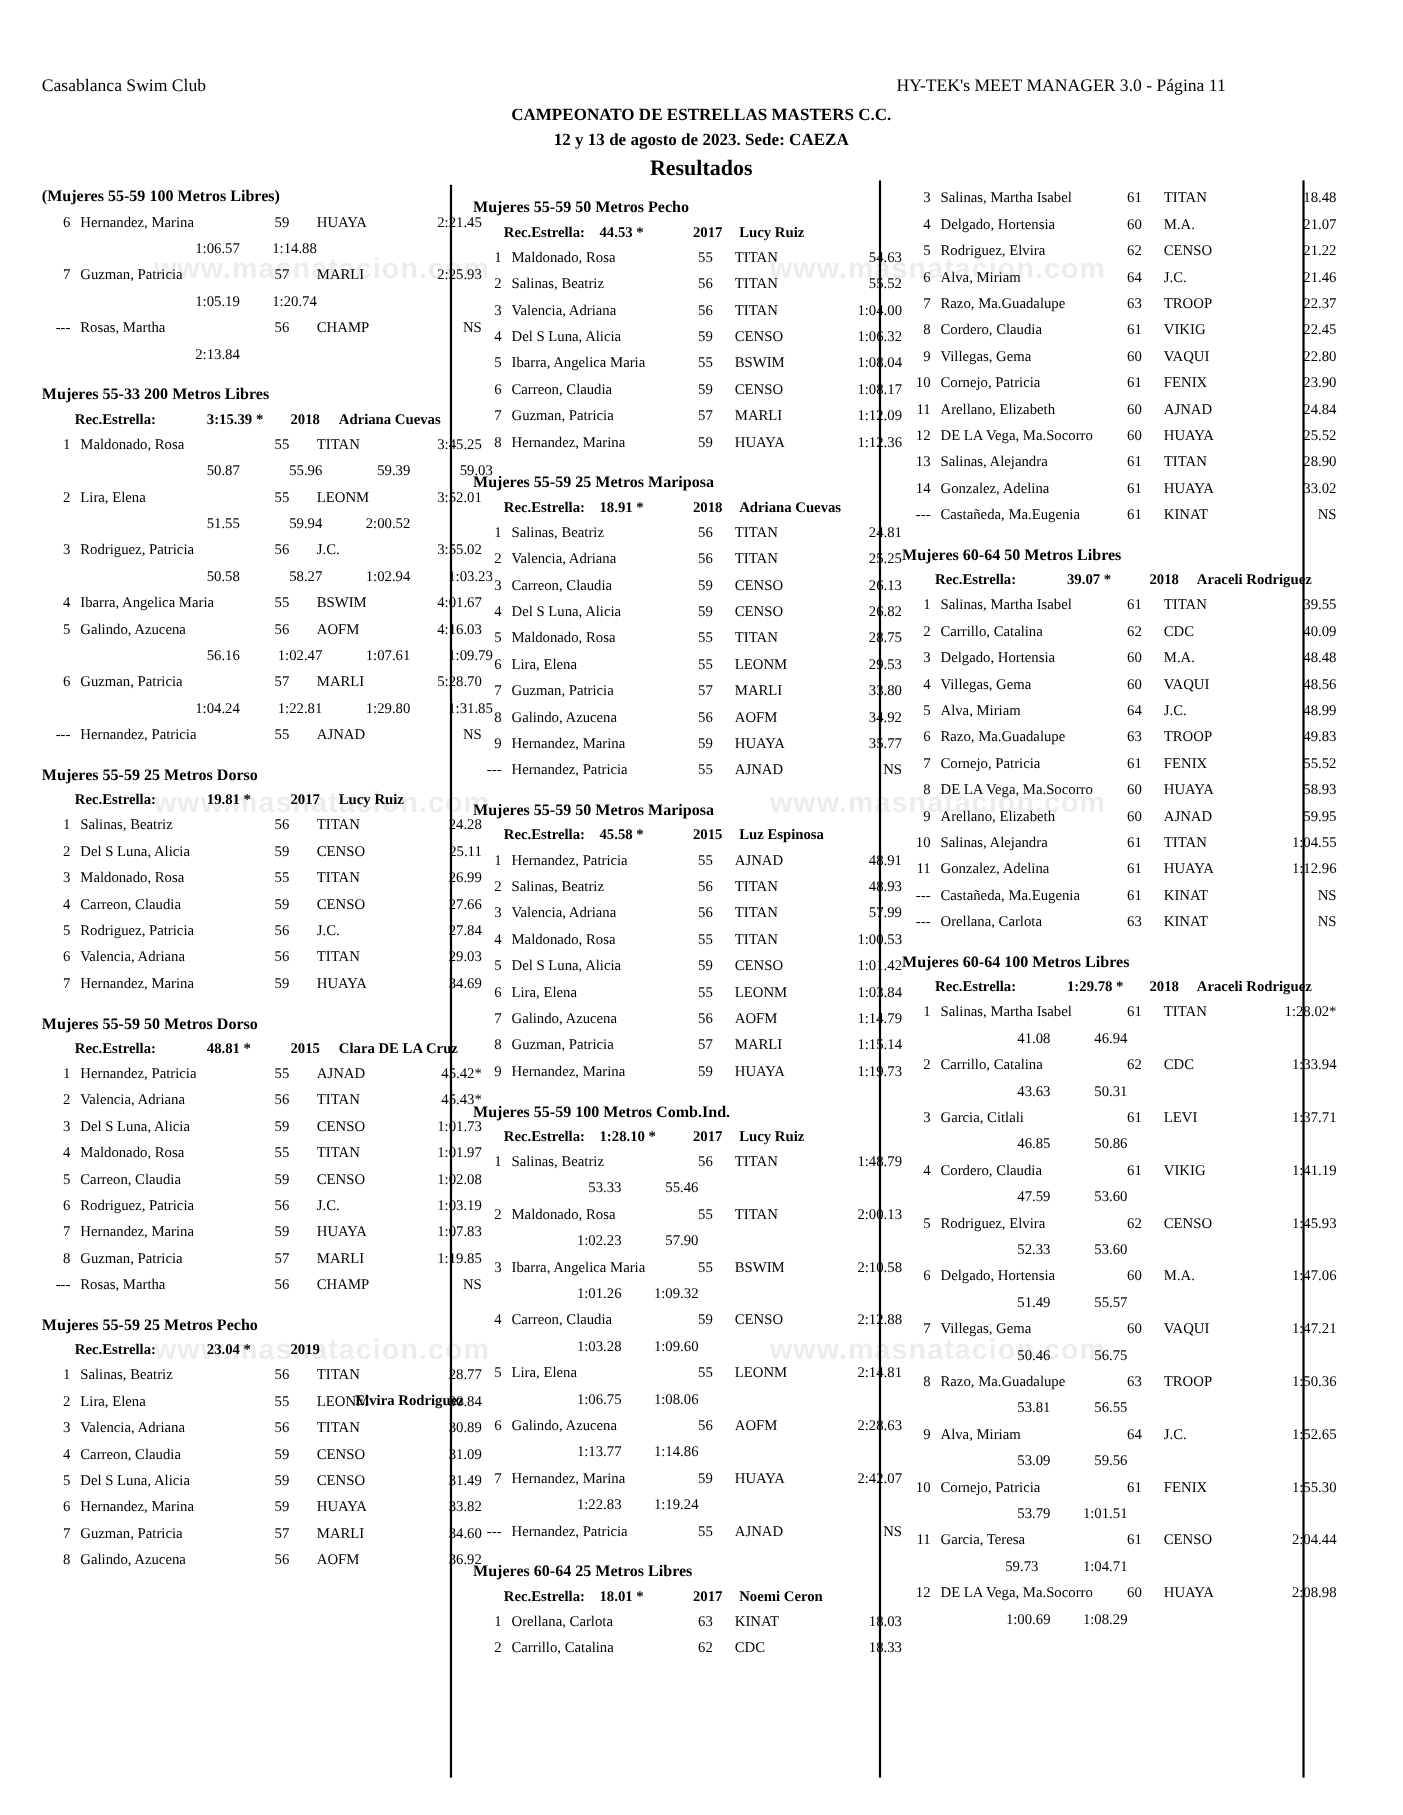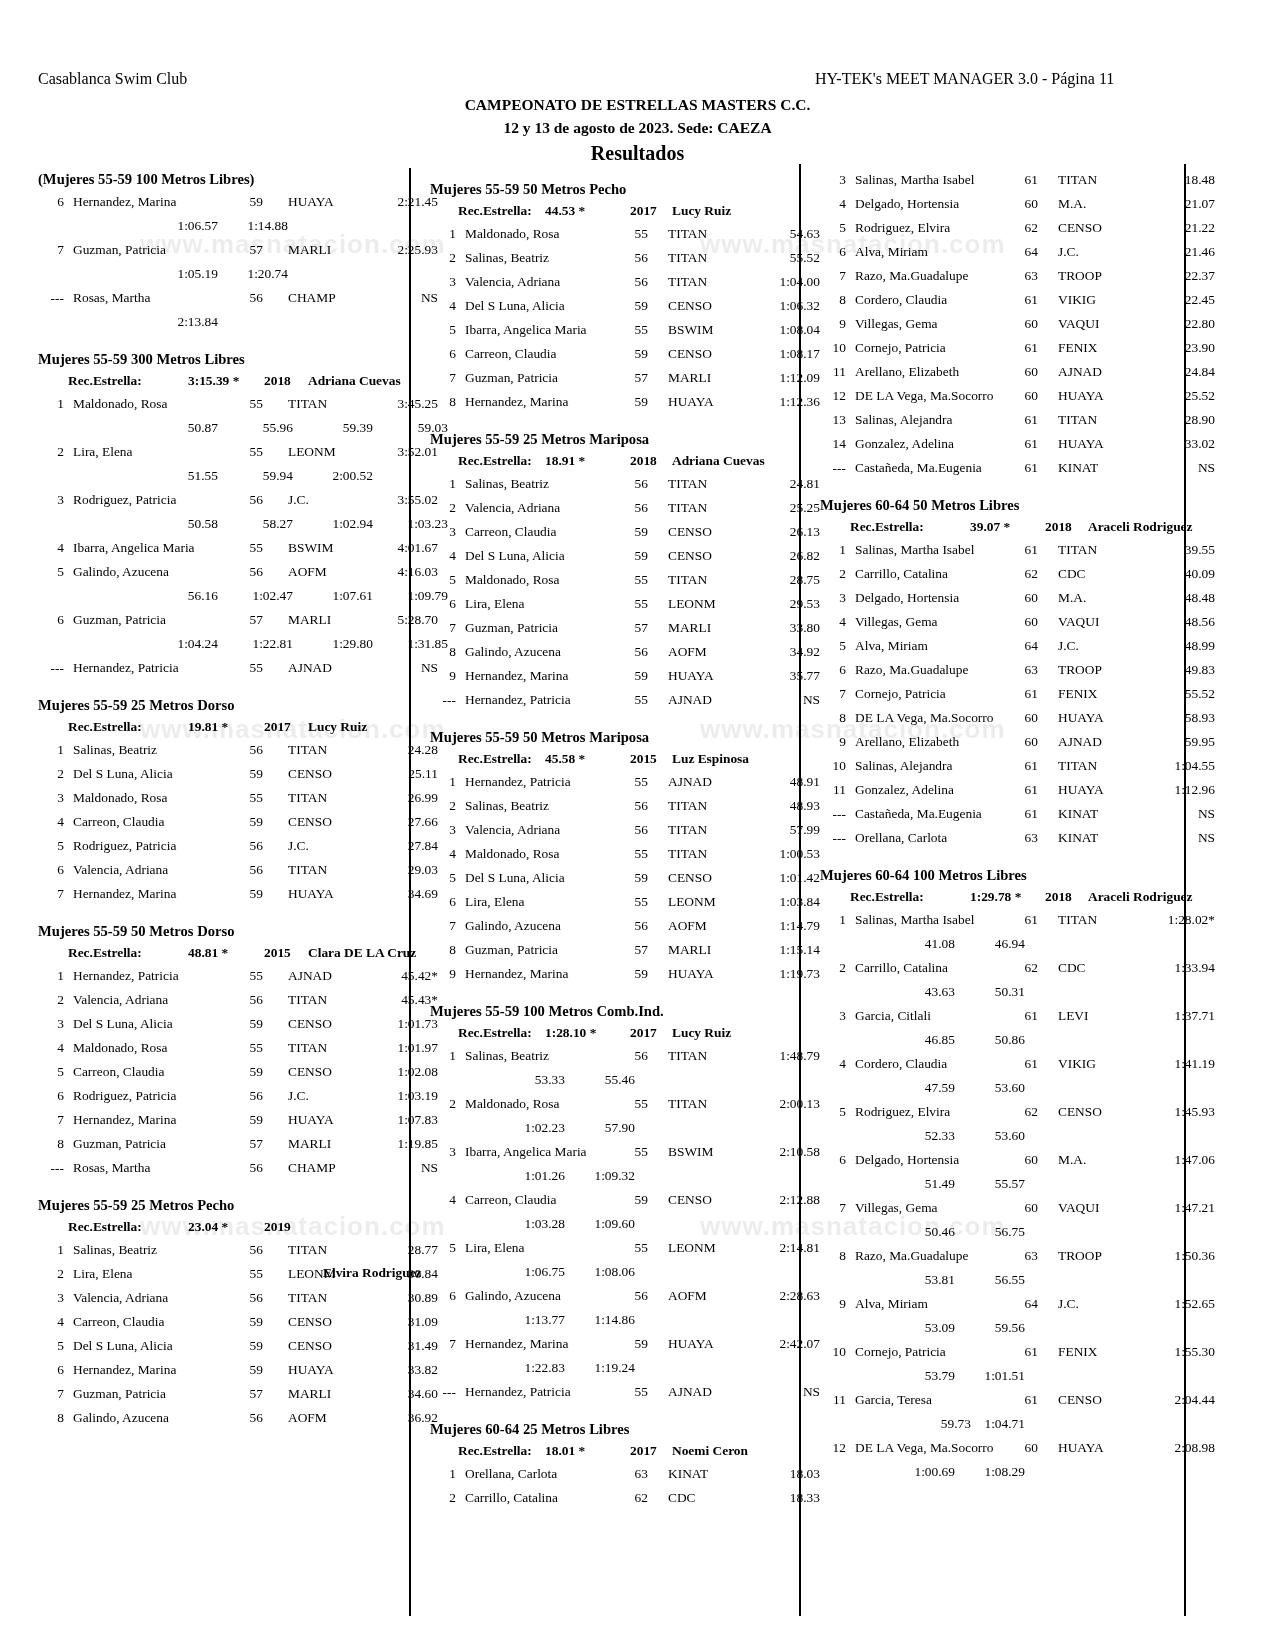--- a/index.html
+++ b/index.html
@@ -76,21 +76,21 @@
         <span class="name">Rosas, Martha</span>
         <span class="age" style="left: 195px; width: 30px;">56</span>
         <span class="team" style="left: 250px;">CHAMP</span>
         <span class="time" style="left: 320px; width: 80px;">NS</span>
       </div>
       <div class="splits">
         <span class="time" style="left: 110px; width: 70px;">2:13.84</span>
       </div>
     </div>
     <div class="event">
-      <div class="ev-title">Mujeres 55-59 300 Metros Libres</div>
+      <div class="ev-title">Mujeres 55-33 200 Metros Libres</div>
       <div class="rec">
         <span style="left: 30px;">Rec.Estrella:</span>
         <span style="left: 150px;">3:15.39 *</span>
         <span style="left: 226px;">2018</span>
         <span style="left: 270px;">Adriana Cuevas</span>
       </div>
       <div class="row">
         <span class="place">1</span>
         <span class="name">Maldonado, Rosa</span>
         <span class="age" style="left: 195px; width: 30px;">55</span>
@@ -1012,21 +1012,21 @@
         <span class="time" style="left: 135px; width: 70px;">1:01.51</span>
       </div>
       <div class="row">
         <span class="place">11</span>
         <span class="name">Garcia, Teresa</span>
         <span class="age" style="left: 188px; width: 30px;">61</span>
         <span class="team" style="left: 238px;">CENSO</span>
         <span class="time" style="left: 305px; width: 90px;">2:04.44</span>
       </div>
       <div class="splits">
-        <span class="time" style="left: 81px; width: 70px;">59.73</span>
+        <span class="time" style="left: 54px; width: 70px;">59.73</span>
         <span class="time" style="left: 135px; width: 70px;">1:04.71</span>
       </div>
       <div class="row">
         <span class="place">12</span>
         <span class="name">DE LA Vega, Ma.Socorro</span>
         <span class="age" style="left: 188px; width: 30px;">60</span>
         <span class="team" style="left: 238px;">HUAYA</span>
         <span class="time" style="left: 305px; width: 90px;">2:08.98</span>
       </div>
       <div class="splits">

